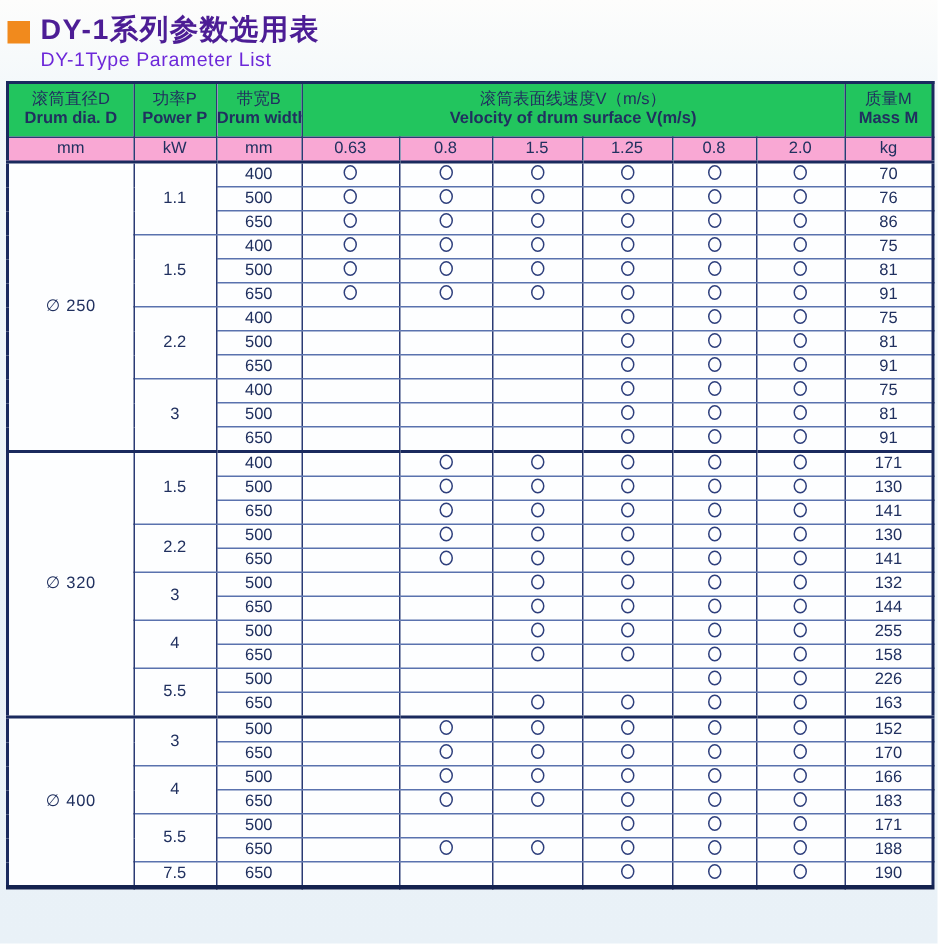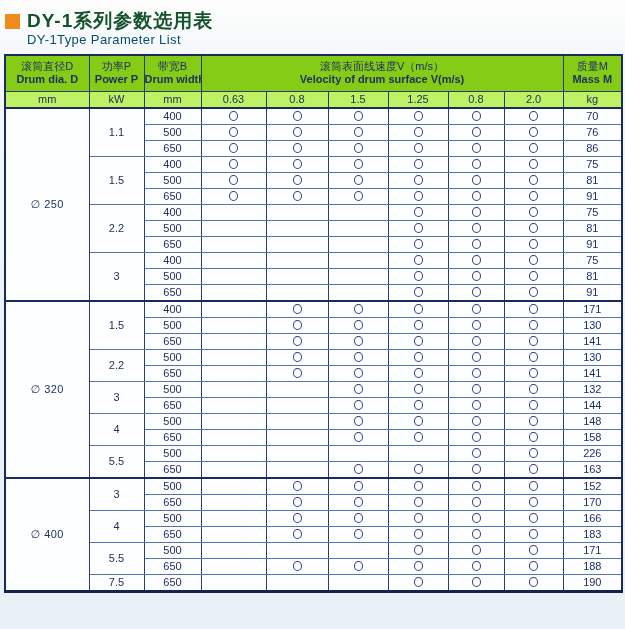--- a/index.html
+++ b/index.html
@@ -6,22 +6,22 @@
   html,body { width:625px; height:629px; }
   body {
     font-family:"Liberation Sans","DejaVu Sans",sans-serif;
     background:linear-gradient(180deg,#fdfdfc 0%, #f1f7fa 12%, #eaf2f8 60%, #e9f1f7 100%);
     color:#20305f;
     overflow:hidden;
   }
   .title-block { padding:11px 0 0 5px; }
   .title-row { display:flex; align-items:center; }
   .accent-square { width:15px; height:15px; background:#f18a1d; margin-right:7px; flex:0 0 auto; }
-  .title-zh { font-size:19px; font-weight:bold; color:#14532d; letter-spacing:1px; line-height:20px; }
-  .subtitle { margin-left:22px; margin-top:1px; font-size:13px; color:#0c4a6e; letter-spacing:0.4px; }
+  .title-zh { font-size:19px; font-weight:bold; color:#4c1d95; letter-spacing:1px; line-height:20px; }
+  .subtitle { margin-left:22px; margin-top:1px; font-size:13px; color:#6d28d9; letter-spacing:0.4px; }
 
   table.param {
     margin:7px 0 0 4px;
     width:617px;
     border-collapse:collapse;
     table-layout:fixed;
     border:2px solid #1a2a5e;
     border-bottom:3px solid #14224f;
     background:#fdfeff;
   }
@@ -33,27 +33,27 @@
     text-align:center;
     vertical-align:middle;
     font-size:11px;
     font-weight:normal;
     color:#20305f;
     padding:0;
     overflow:hidden;
     white-space:nowrap;
   }
   .param thead tr.names th {
-    background:#84cc16;
+    background:#22c55e;
     height:36px;
     line-height:13px;
     border-bottom:1px solid #2a3a74;
   }
   .param thead tr.units th {
-    background:#bef264;
+    background:#f9a8d4;
     height:17px;
     border-bottom:2px solid #1a2a5e;
   }
   .param tbody td { height:15px; line-height:15px; background:#fdfeff; }
   .param tbody tr.section-start td { border-top:2px solid #1a2a5e; }
   .hdr-zh { display:block; }
   .hdr-en { display:block;font-weight:bold; }
   .circle {
     display:inline-block;
     width:9px; height:10px;
@@ -327,21 +327,21 @@
         </tr>
         <tr>
           <td class="power-cell" rowspan="2">4</td>
           <td class="belt-cell">500</td>
           <td class="mark-cell"></td>
           <td class="mark-cell"></td>
           <td class="mark-cell"><span class="circle"></span></td>
           <td class="mark-cell"><span class="circle"></span></td>
           <td class="mark-cell"><span class="circle"></span></td>
           <td class="mark-cell"><span class="circle"></span></td>
-          <td class="mass-cell">148</td>
+          <td class="mass-cell">255</td>
         </tr>
         <tr>
           <td class="belt-cell">650</td>
           <td class="mark-cell"></td>
           <td class="mark-cell"></td>
           <td class="mark-cell"><span class="circle"></span></td>
           <td class="mark-cell"><span class="circle"></span></td>
           <td class="mark-cell"><span class="circle"></span></td>
           <td class="mark-cell"><span class="circle"></span></td>
           <td class="mass-cell">158</td>

